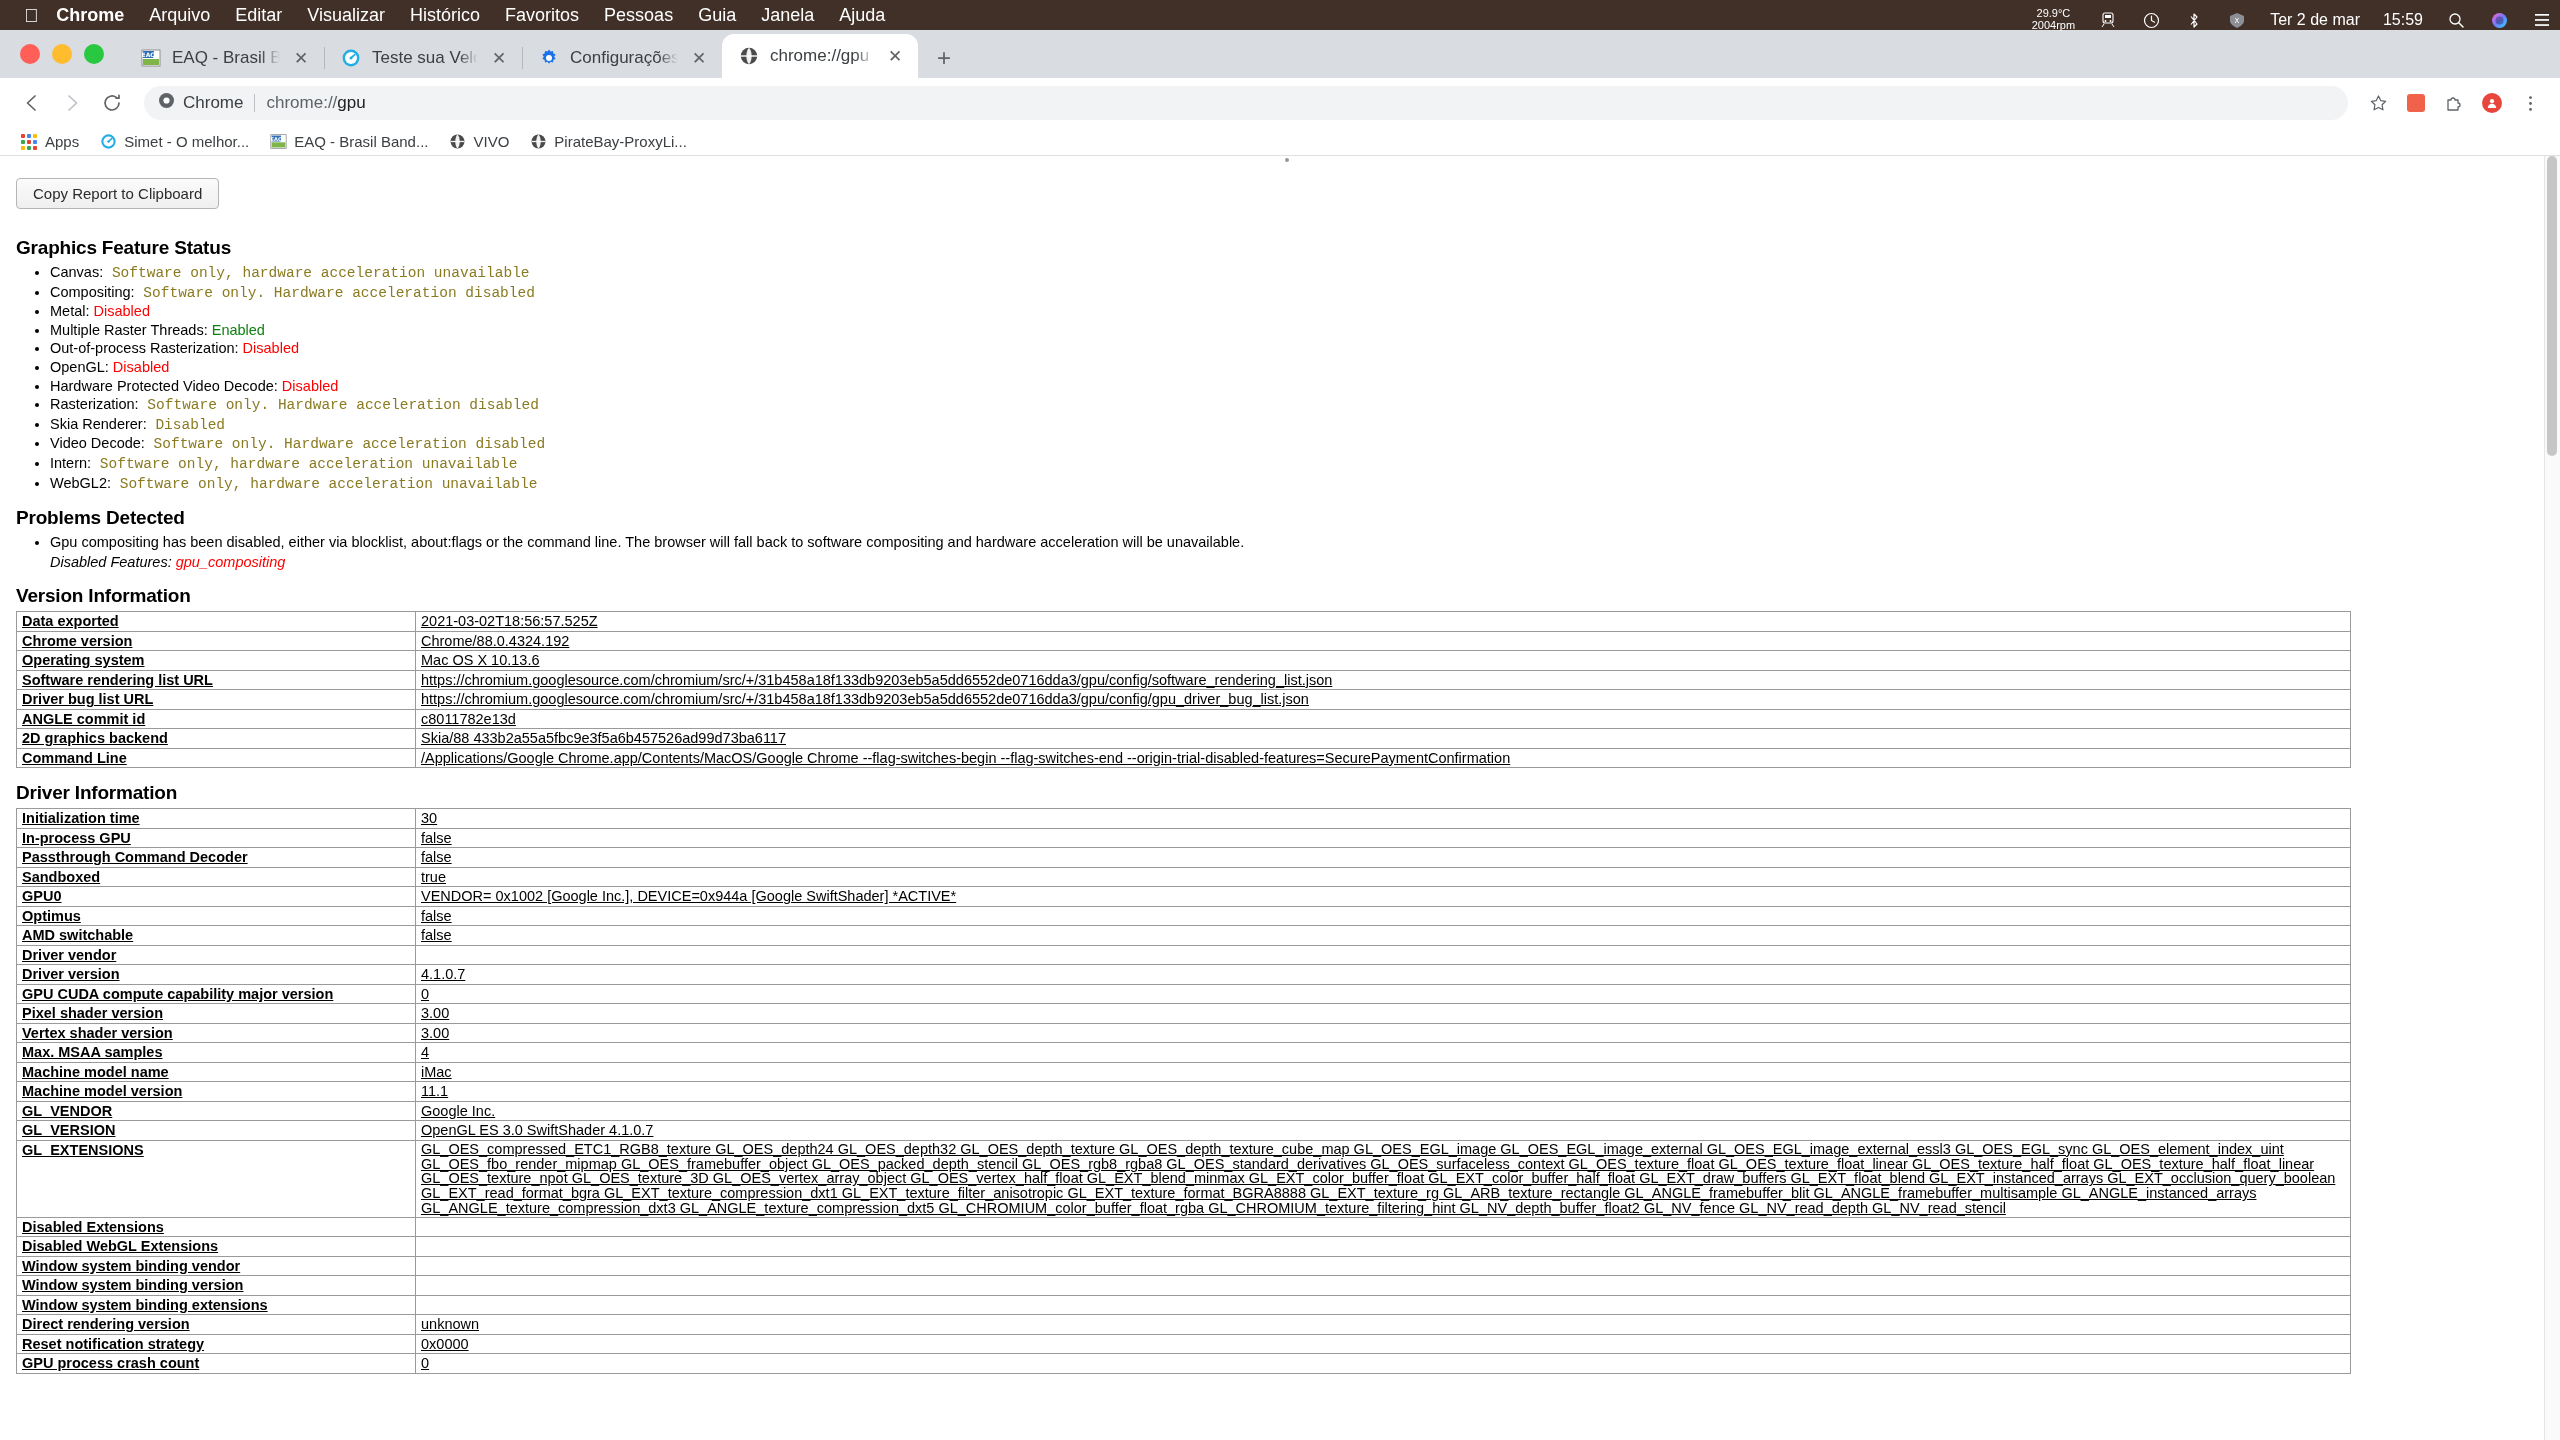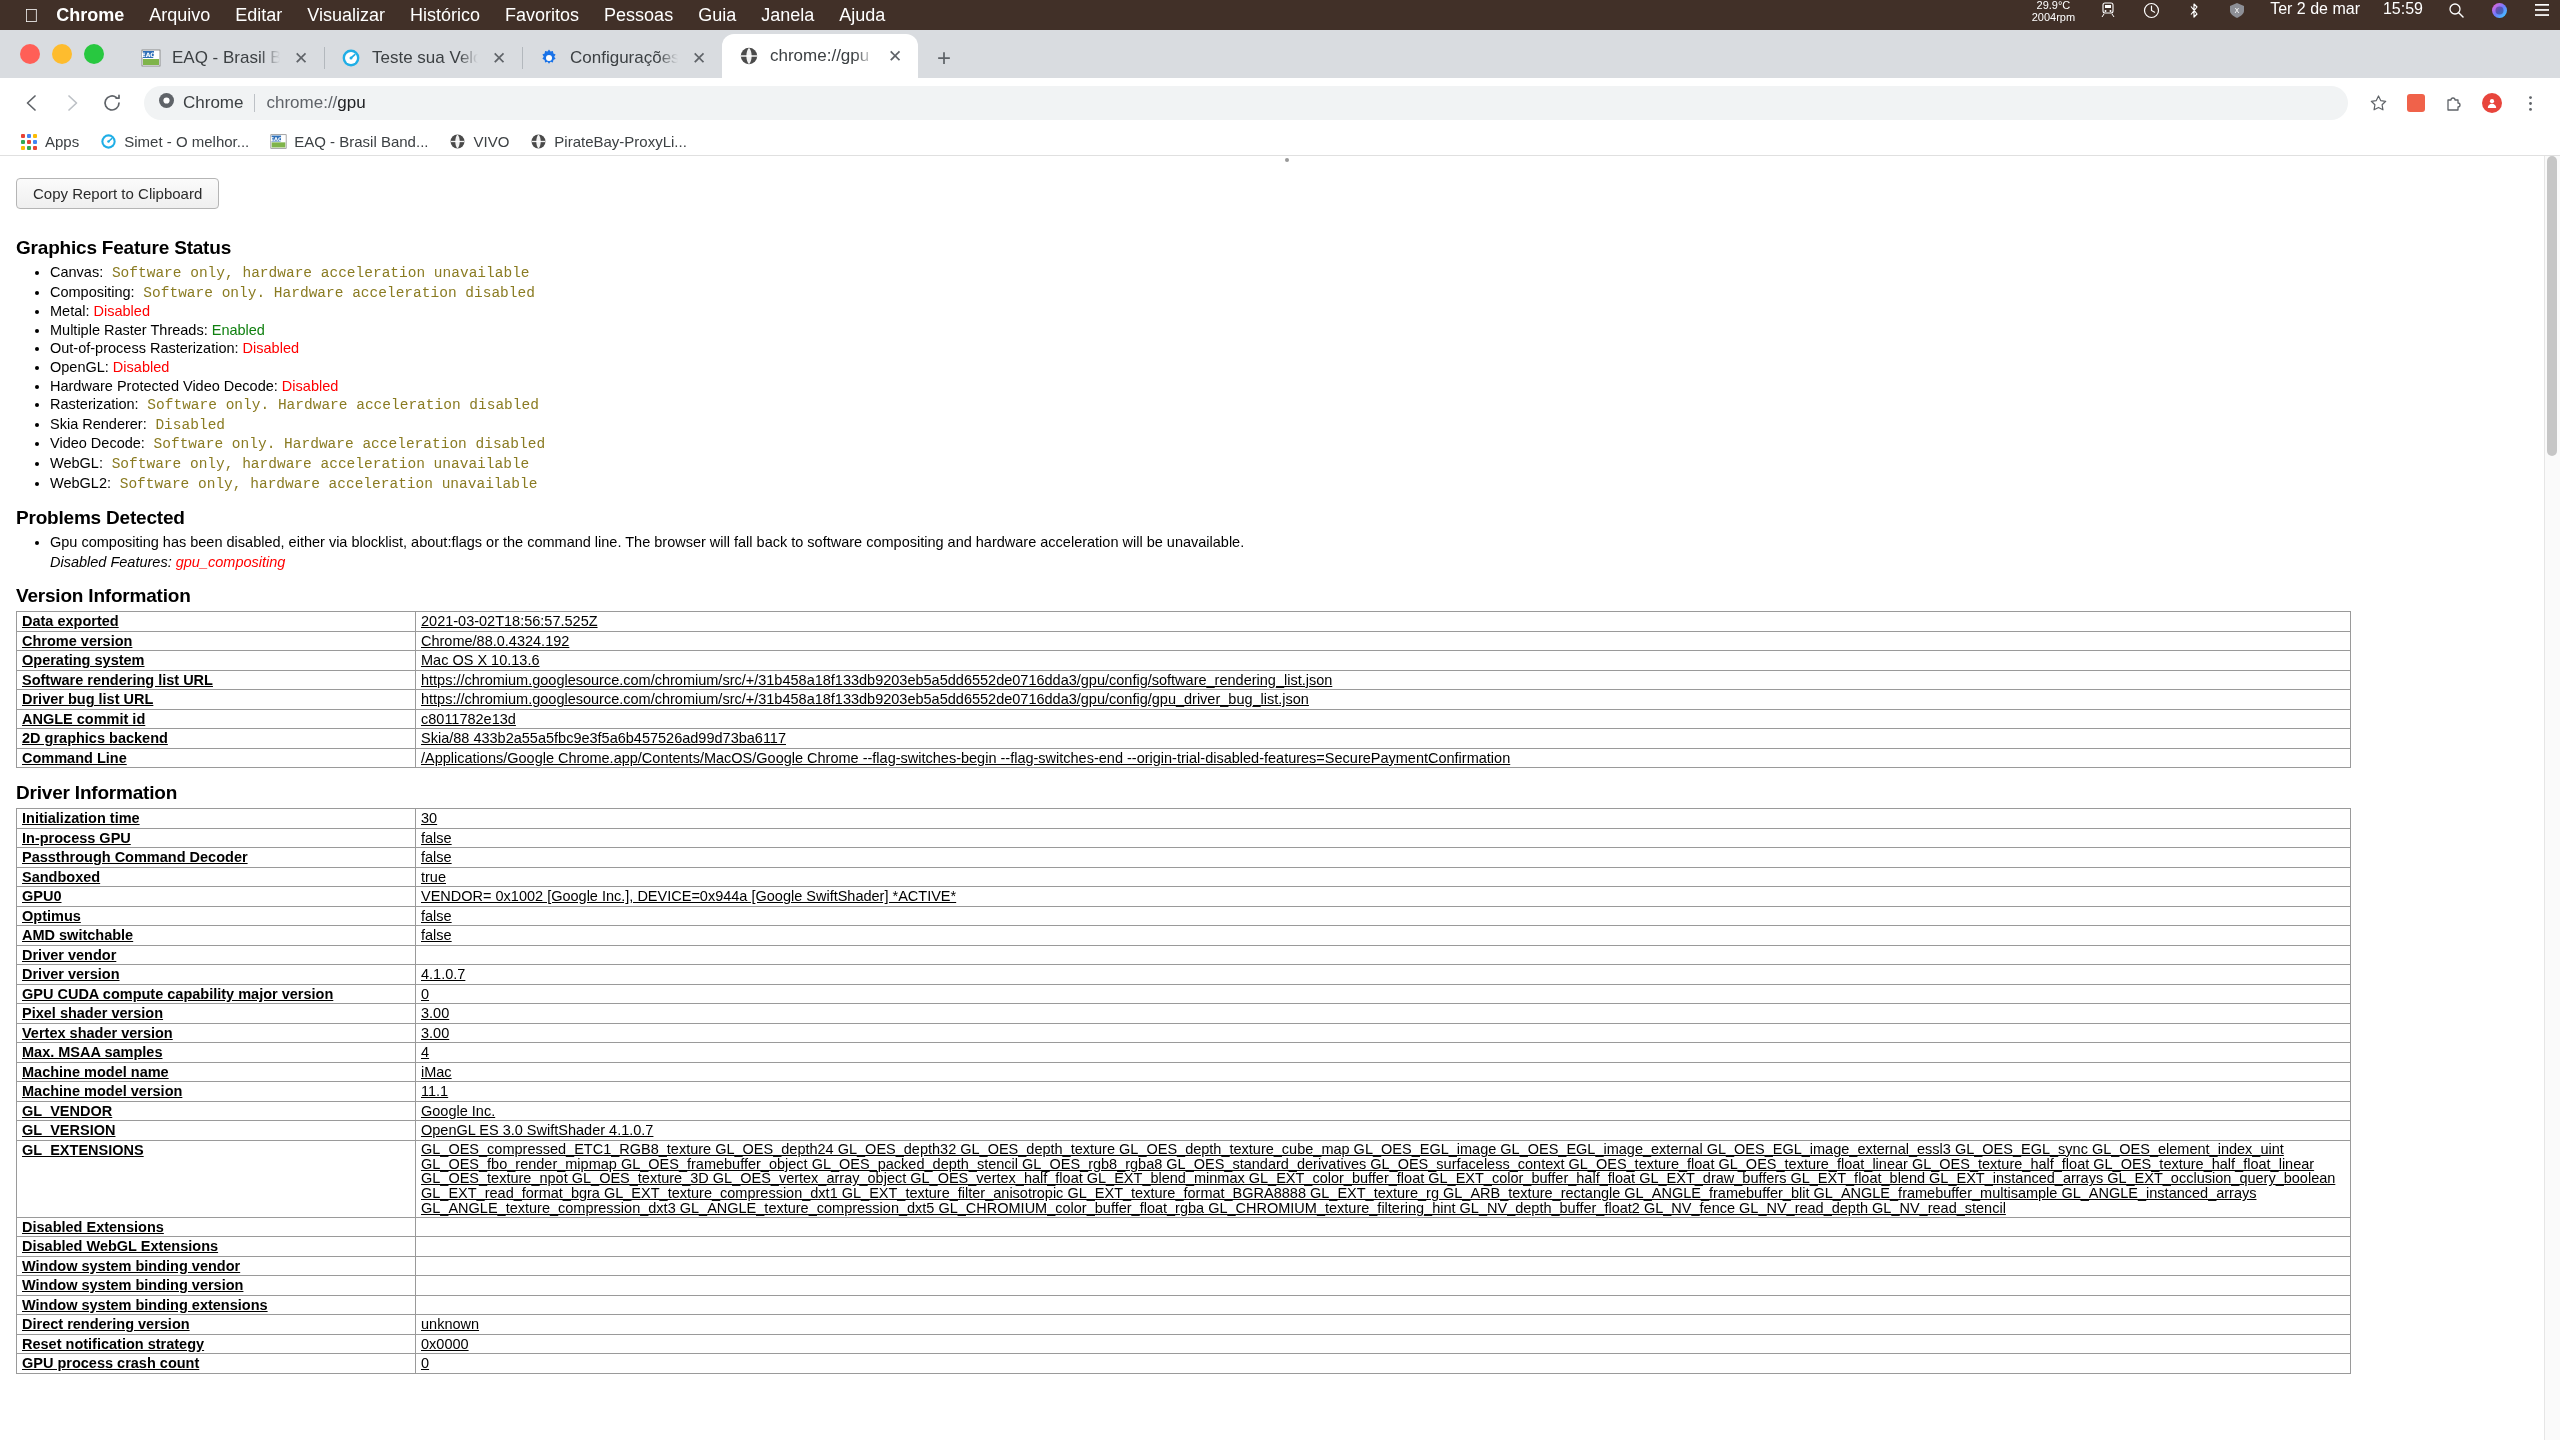--- a/index.html
+++ b/index.html
@@ -18,21 +18,21 @@
     display:flex;align-items:center;
     color:#ffffff;font-size:18px;
     padding:0 10px;box-sizing:border-box;
     position:relative;
   }
   .menubar .apple{font-size:19px;margin:0 18px 0 14px;line-height:1;}
   .menubar .mitem{margin-right:25px;white-space:nowrap;}
   .menubar .mitem.bold{font-weight:bold;}
   .menubar-right{
     position:absolute;right:8px;top:0;height:40px;
-    display:flex;gap:23px;font-size:16px;
+    display:flex;align-items:center;gap:23px;font-size:16px;
   }
   .cpu-temp{display:flex;flex-direction:column;line-height:1.05;font-size:11px;text-align:center;}
   .mb-icon{display:inline-flex;align-items:center;justify-content:center;width:20px;height:20px;}
   .mb-icon svg{display:block;}
 
   
   .chrome-window{width:100%;background:#d9dce0;}
 
   
   .tabstrip{
@@ -441,21 +441,21 @@
           <li><span class="k">Canvas:</span><span class="v-yellow"> Software only, hardware acceleration unavailable</span></li>
           <li><span class="k">Compositing:</span><span class="v-yellow"> Software only. Hardware acceleration disabled</span></li>
           <li><span class="k">Metal:</span><span class="v-red"> Disabled</span></li>
           <li><span class="k">Multiple Raster Threads:</span><span class="v-green"> Enabled</span></li>
           <li><span class="k">Out-of-process Rasterization:</span><span class="v-red"> Disabled</span></li>
           <li><span class="k">OpenGL:</span><span class="v-red"> Disabled</span></li>
           <li><span class="k">Hardware Protected Video Decode:</span><span class="v-red"> Disabled</span></li>
           <li><span class="k">Rasterization:</span><span class="v-yellow"> Software only. Hardware acceleration disabled</span></li>
           <li><span class="k">Skia Renderer:</span><span class="v-yellow"> Disabled</span></li>
           <li><span class="k">Video Decode:</span><span class="v-yellow"> Software only. Hardware acceleration disabled</span></li>
-          <li><span class="k">WebGL:</span><span class="v-yellow"> Software only, hardware acceleration unavailable</span></li>
+          <li><span class="k">Intern:</span><span class="v-yellow"> Software only, hardware acceleration unavailable</span></li>
           <li><span class="k">WebGL2:</span><span class="v-yellow"> Software only, hardware acceleration unavailable</span></li>
         </ul>
 
       <h2 class="sec">Problems Detected</h2>
       <ul class="prob-list" id="problems-list">
           <li><span>Gpu compositing has been disabled, either via blocklist, about:flags or the command line. The browser will fall back to software compositing and hardware acceleration will be unavailable.</span><span class="prob-sub"><span>Disabled Features: </span><span class="feat">gpu_compositing</span></span></li>
         </ul>
 
       <h2 class="sec">Version Information</h2>
       <table class="info">

